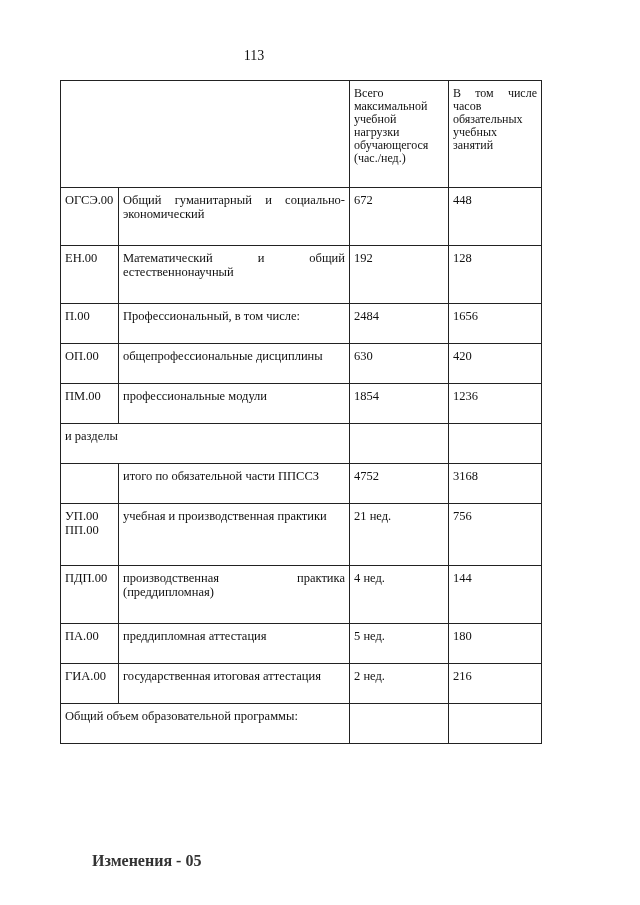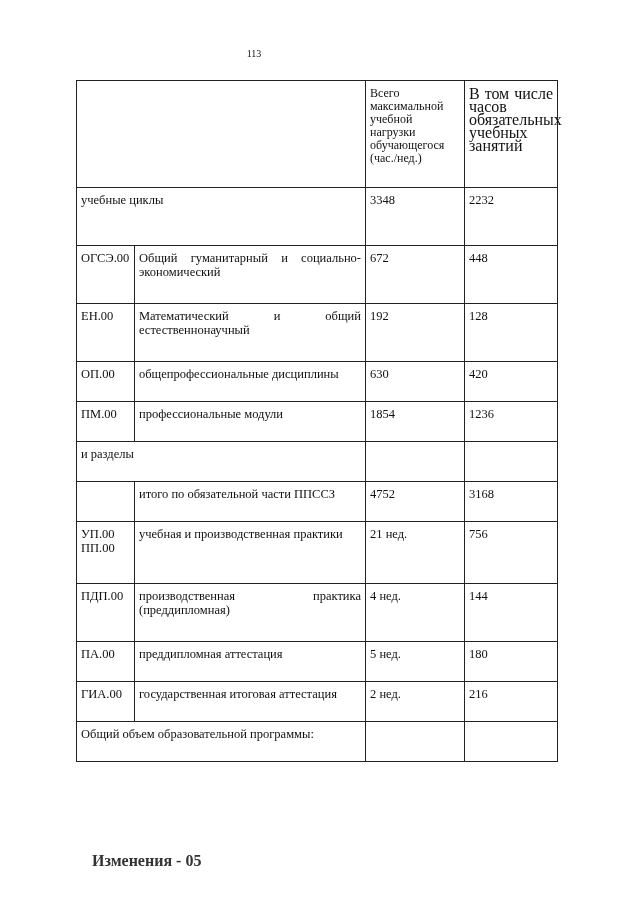--- a/index.html
+++ b/index.html
@@ -14,43 +14,43 @@
       overflow: hidden;
       font-family: "Liberation Serif", serif;
       color: #111111;
     }
     .page-number {
       position: absolute;
       left: 0;
       width: 508px;
       top: 48px;
       text-align: center;
-      font-size: 10px;
+      font-size: 14px;
     }
     table.curriculum {
       position: absolute;
-      left: 76px;
+      left: 60px;
       top: 80px;
       width: 481px;
       border-collapse: collapse;
       table-layout: fixed;
       font-size: 12.5px;
       line-height: 14px;
     }
     table.curriculum td {
       border: 1.5px solid #222222;
       vertical-align: top;
       padding: 5px 4px 4px 4px;
     }
     col.c-code { width: 58px; }
     col.c-name { width: 231px; }
     col.c-total { width: 99px; }
     col.c-oblig { width: 93px; }
     .head-total { font-size: 12px; line-height: 13px; padding-top: 6px !important; }
-    .head-oblig { font-size: 16px; line-height: 13px; padding-top: 6px !important; margin-top: 48px; }
+    .head-oblig { font-size: 12px; line-height: 13px; padding-top: 6px !important; margin-top: 48px; }
     .justify {
       text-align: justify;
       text-align-last: left;
     }
     .head-oblig .first-line {
       display: block;
       text-align: justify;
       text-align-last: justify;
     }
     tr.r-head td { height: 96px; }
@@ -91,40 +91,41 @@
       </td>
       <td class="head-oblig">
         <span class="first-line">В том числе</span>
         <span class="cell-text">часов</span>
         <span class="cell-text">обязательных</span>
         <span class="cell-text">учебных</span>
         <span class="cell-text">занятий</span>
       </td>
     </tr>
 
-    <tr class="r-tall">
-      <td colspan="2">учебные циклы</td>
-      <td>3348</td>
-      <td>2232</td>
-    </tr>
 
     <tr class="r-tall">
       <td>ОГСЭ.00</td>
       <td class="justify">Общий гуманитарный и социально-экономический</td>
       <td>672</td>
       <td>448</td>
     </tr>
 
     <tr class="r-tall">
       <td>ЕН.00</td>
       <td class="justify">Математический и общий естественнонаучный</td>
       <td>192</td>
       <td>128</td>
     </tr>
 
+    <tr class="r-std">
+      <td>П.00</td>
+      <td>Профессиональный, в том числе:</td>
+      <td>2484</td>
+      <td>1656</td>
+    </tr>
 
     <tr class="r-std">
       <td>ОП.00</td>
       <td>общепрофессиональные дисциплины</td>
       <td>630</td>
       <td>420</td>
     </tr>
 
     <tr class="r-std">
       <td>ПМ.00</td>

